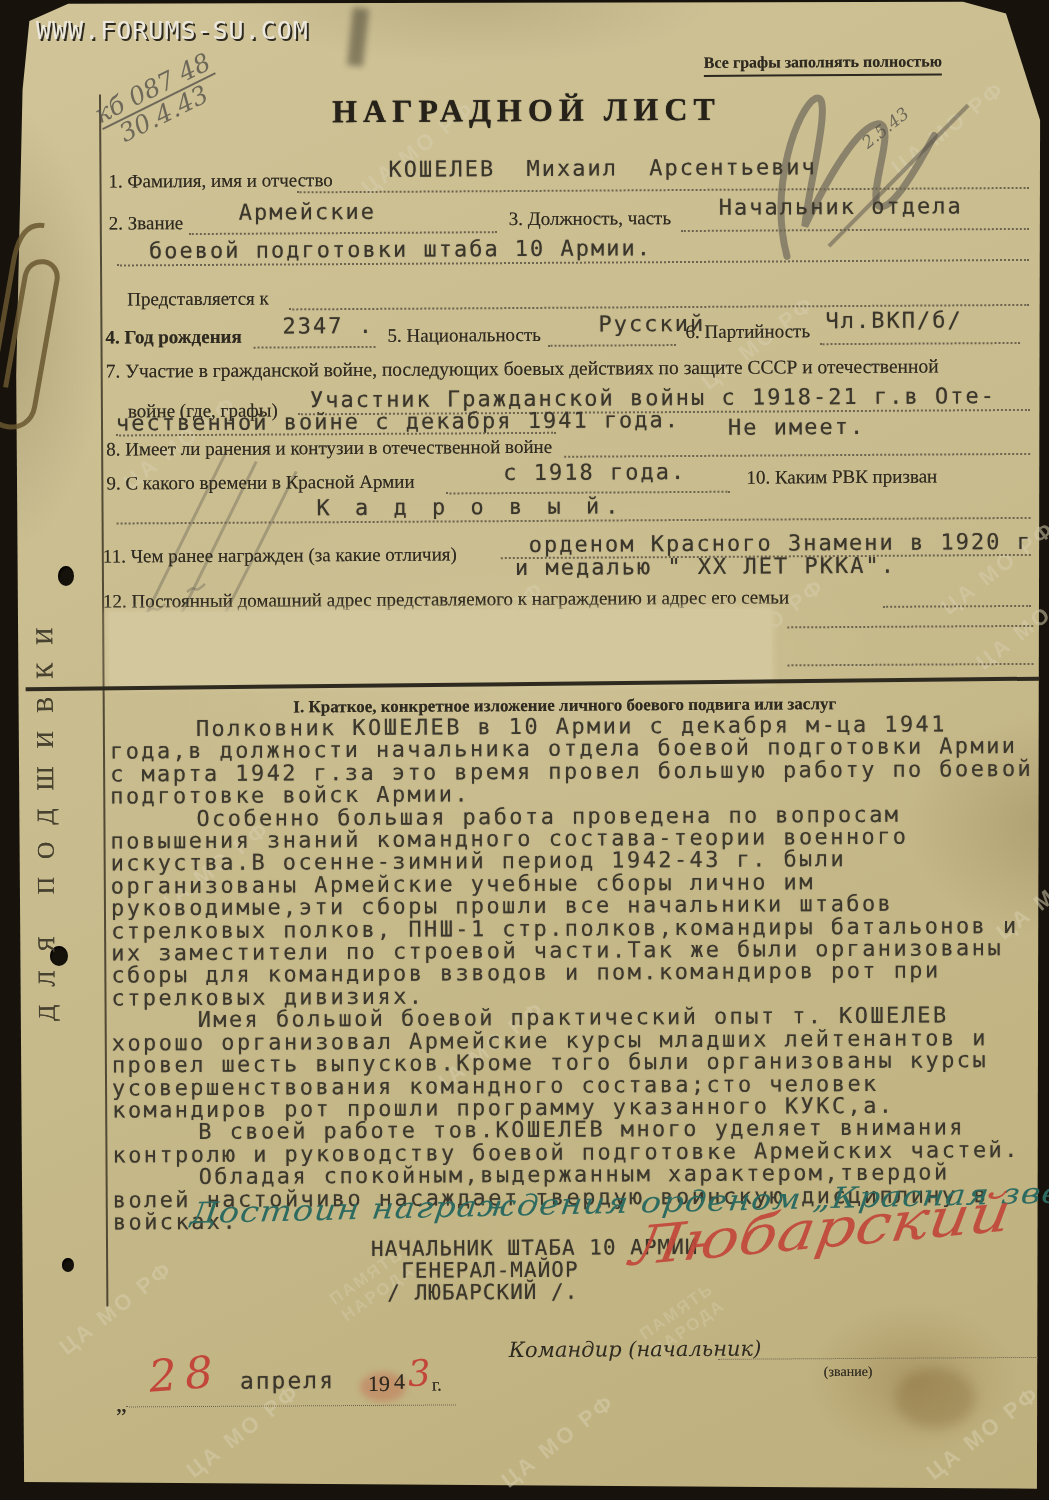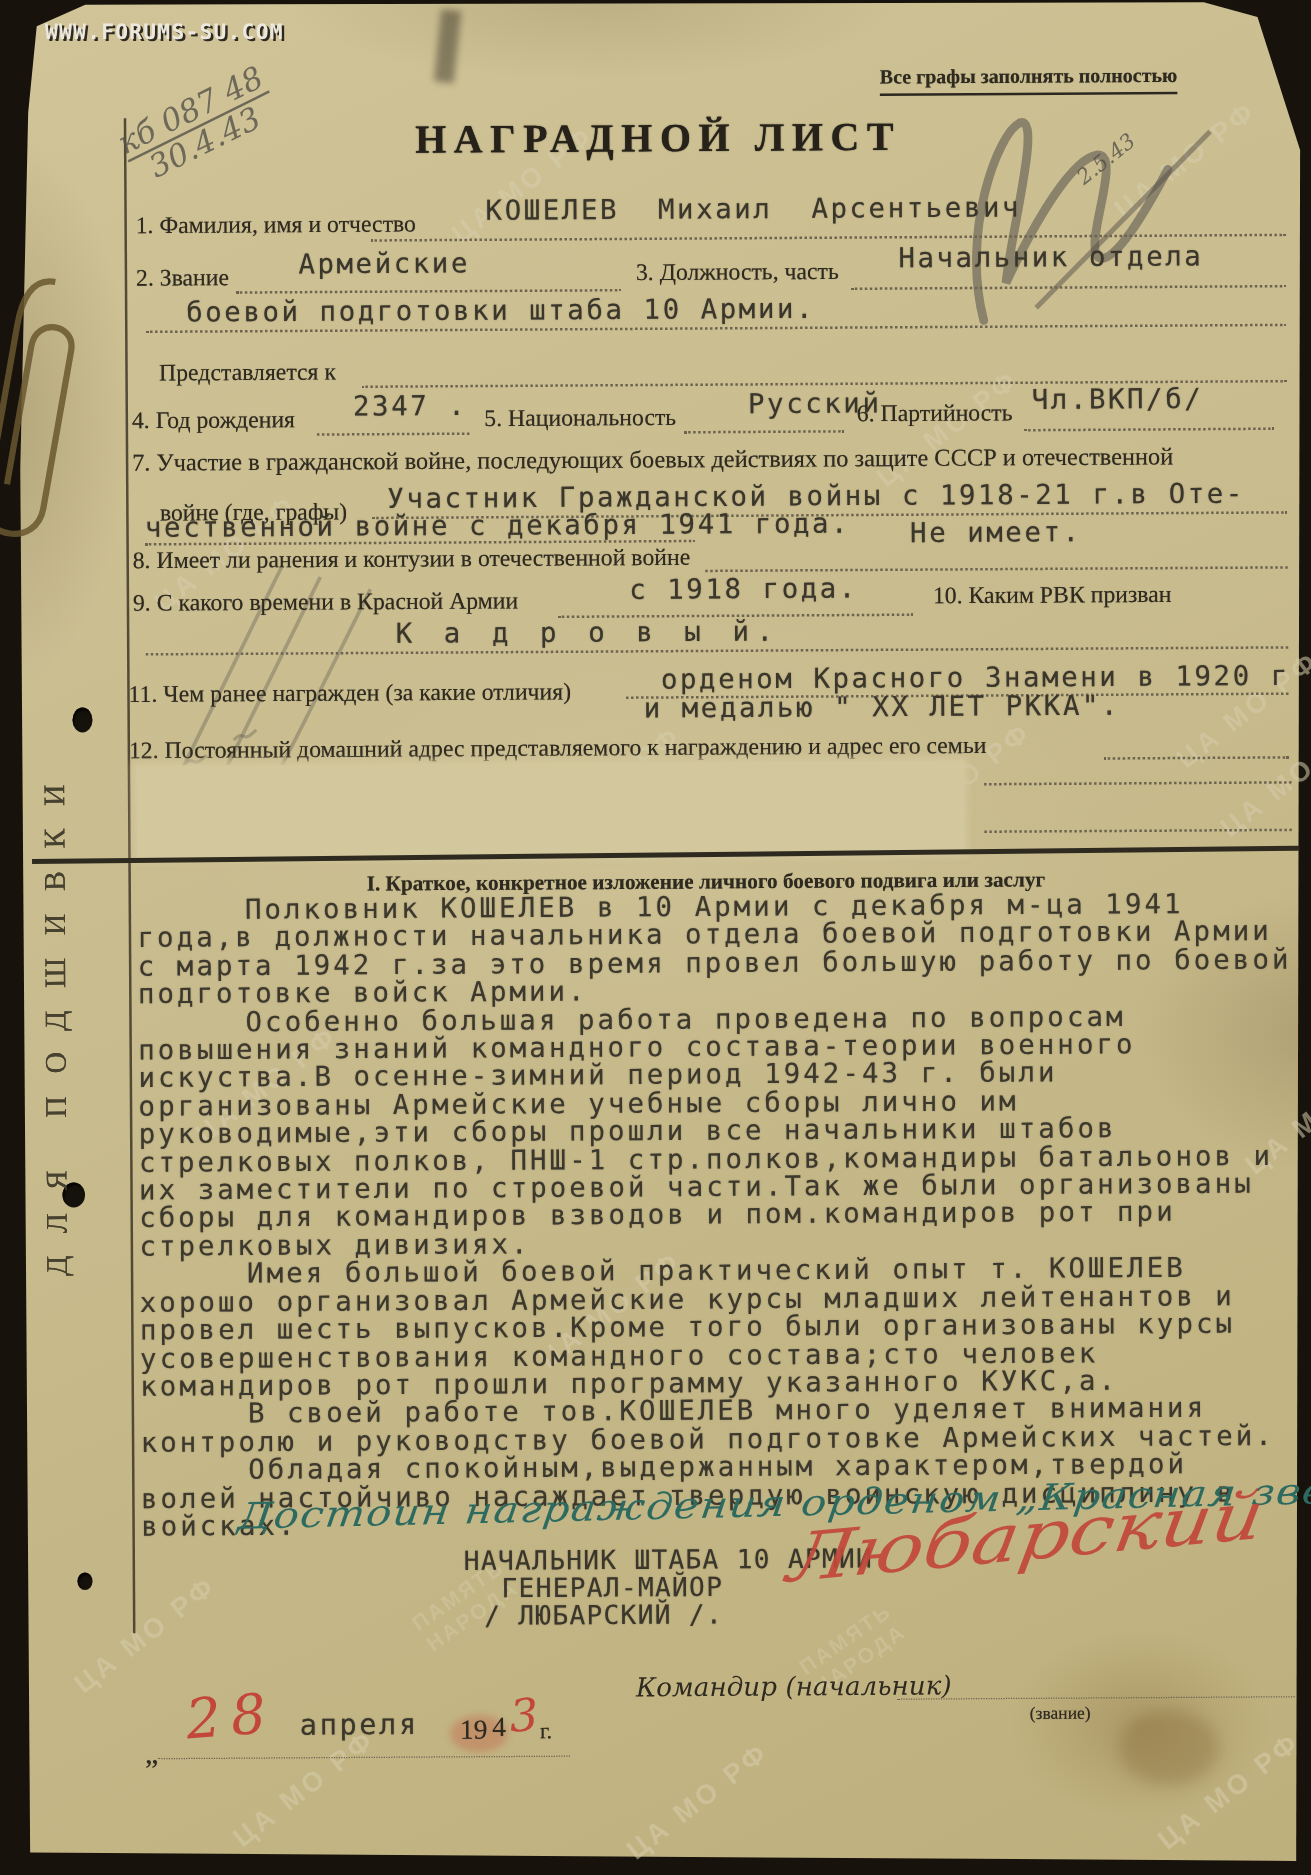--- a/index.html
+++ b/index.html
@@ -37,21 +37,21 @@
   .spine{writing-mode:vertical-rl;transform:rotate(180deg);font-family:"Liberation Serif",serif;
       font-size:24px;letter-spacing:18px;color:#474130;text-shadow:0 0 .5px #474130;}
   .smudge{position:absolute;background:rgba(45,40,28,.45);filter:blur(3px);}
 </style>
 </head>
 <body>
 
 <div class="page">
   <div class="paper"></div>
 
-  <div class="abs" style="left:36px;top:16px;font-family:'DejaVu Sans Mono',monospace;font-weight:bold;font-size:17px;letter-spacing:1px;color:#ece8de;text-shadow:2px 2px 0 #2e2a20;">WWW.FORUMS-SU.COM</div>
+  <div class="abs" style="left:36px;top:16px;font-family:'DejaVu Sans Mono',monospace;font-weight:normal;font-size:25px;letter-spacing:1px;color:#ece8de;text-shadow:2px 2px 0 #2e2a20;">WWW.FORUMS-SU.COM</div>
 
   <span class="wm abs" style="left:350px;top:135px;">ЦА МО РФ</span>
   <span class="wm abs" style="left:880px;top:115px;">ЦА МО РФ</span>
   <span class="wm abs" style="left:690px;top:330px;">ЦА МО РФ</span>
   <span class="wm abs" style="left:112px;top:430px;">ЦА МО РФ</span>
   <span class="wm abs" style="left:930px;top:555px;">ЦА МО РФ</span>
   <span class="wm abs" style="left:420px;top:615px;">ЦА МО РФ</span>
   <span class="wm abs" style="left:700px;top:612px;">ЦА МО РФ</span>
   <span class="wm abs" style="left:965px;top:610px;">ЦА МО РФ</span>
   <span class="wm abs" style="left:145px;top:855px;">ЦА МО РФ</span>
@@ -114,21 +114,21 @@
     <div class="abs typed" style="left:242px;top:198px;">Армейские</div>
     <div class="abs lbl" style="left:512px;top:208px;">3. Должность, часть</div>
     <div class="abs dot" style="left:684px;top:231px;width:348px;"></div>
     <div class="abs typed" style="left:722px;top:196px;">Начальник отдела</div>
     <div class="abs typed" style="left:152px;top:236px;">боевой подготовки штаба 10 Армии.</div>
     <div class="abs dot" style="left:120px;top:262px;width:912px;"></div>
 
     <div class="abs lbl" style="left:130px;top:286px;">Представляется к</div>
     <div class="abs dot" style="left:292px;top:307px;width:740px;"></div>
 
-    <div class="abs lbl" style="left:108px;top:324px;">4. Год рождения</div>
+    <div class="abs lbl" style="left:108px;top:324px;font-weight:bold;">4. Год рождения</div>
     <div class="abs dot" style="left:256px;top:345px;width:122px;"></div>
     <div class="abs typed" style="left:285px;top:312px;">2347 .</div>
     <div class="abs lbl" style="left:390px;top:324px;">5. Национальность</div>
     <div class="abs dot" style="left:550px;top:345px;width:128px;"></div>
     <div class="abs typed" style="left:568px;top:312px;margin-left:33px;">Русский</div>
     <div class="abs lbl" style="left:688px;top:322px;">6. Партийность</div>
     <div class="abs dot" style="left:822px;top:345px;width:200px;"></div>
     <div class="abs typed" style="left:828px;top:310px;">Чл.ВКП/б/</div>
 
     <div class="abs lbl" style="left:108px;top:358px;font-size:19.5px;">7. Участие в гражданской войне, последующих боевых действиях по защите СССР и отечественной</div>

